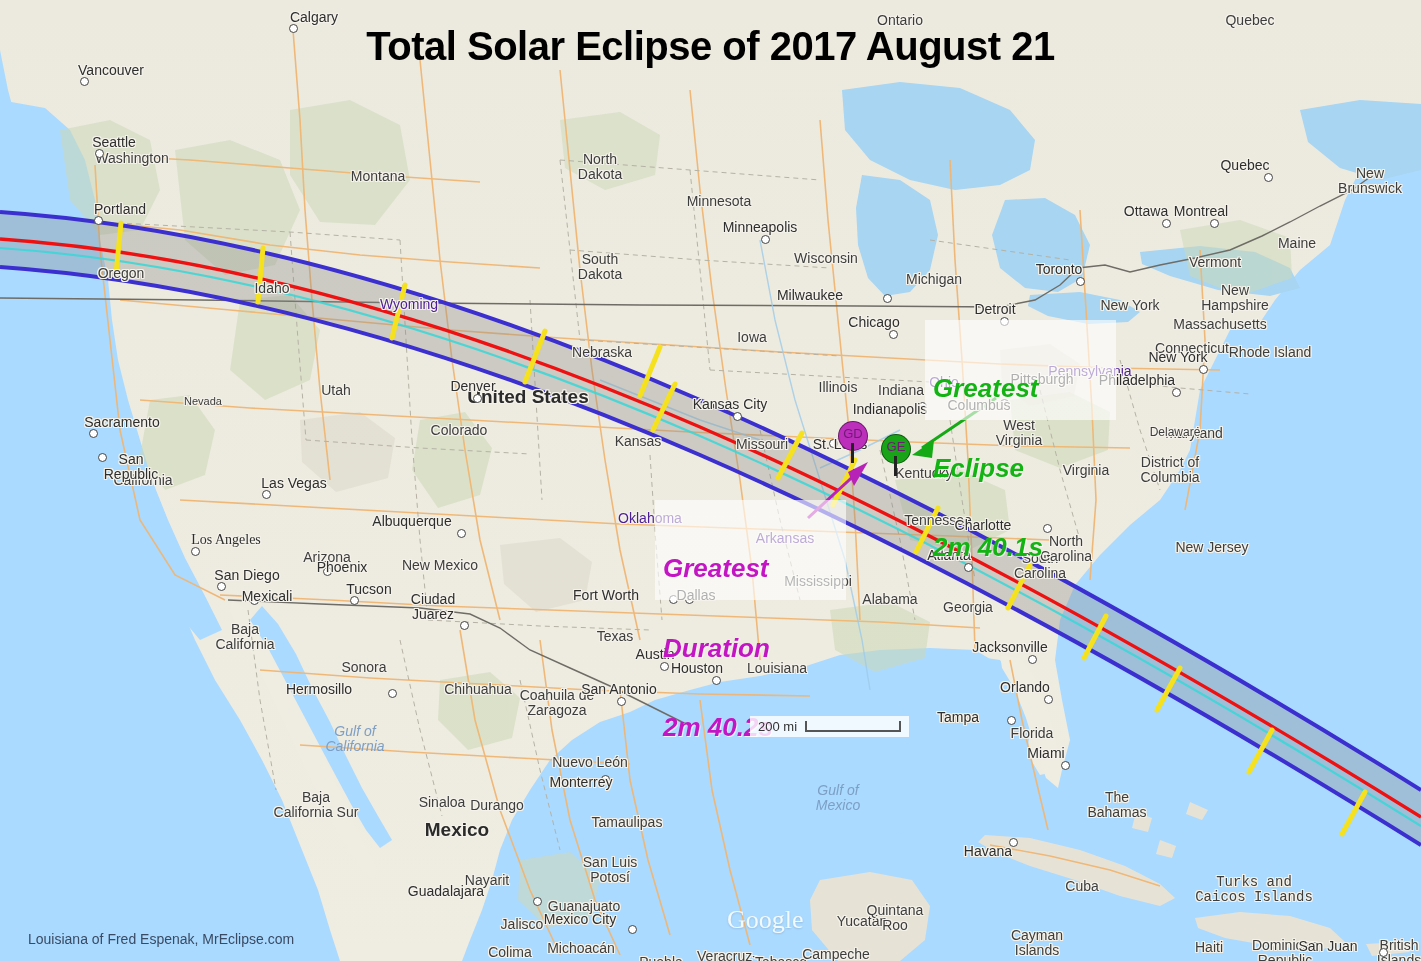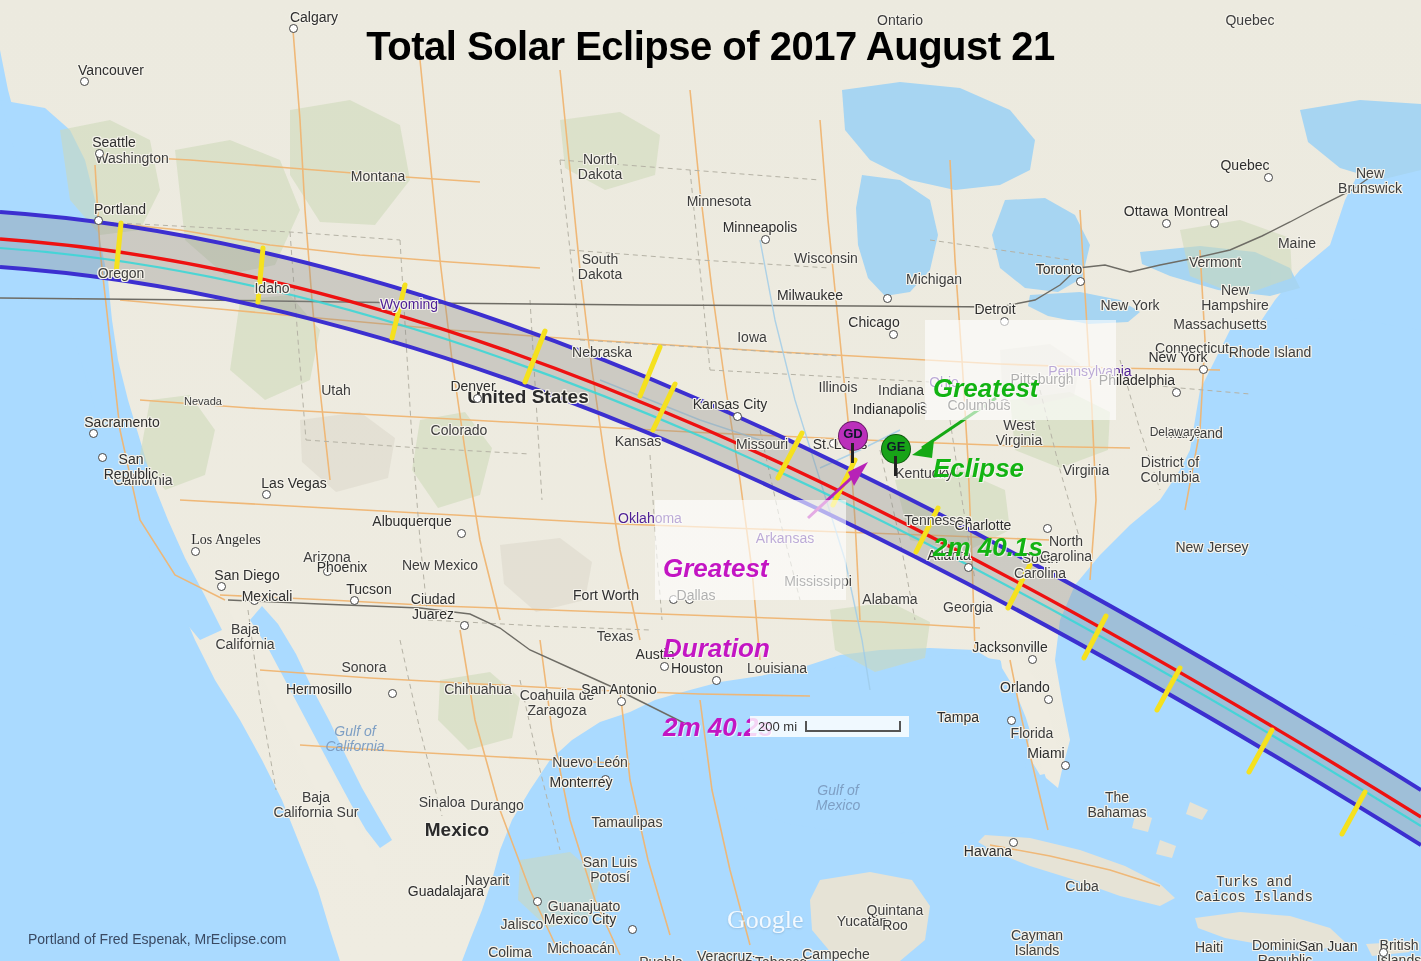--- a/index.html
+++ b/index.html
@@ -45,21 +45,21 @@
   }
   #anno-ge{color:#12b312;text-shadow:1px 1px 0 rgba(255,255,255,.7);}
   #anno-gd{color:#c315c3;text-shadow:1px 1px 0 rgba(255,255,255,.7);}
 
   
   .pin{position:absolute;width:30px;height:42px;}
   .pin .head{position:absolute;left:0;top:0;width:30px;height:30px;border-radius:50%;
              border:1.5px solid rgba(0,0,0,.45);box-sizing:border-box;}
   .pin .tail{position:absolute;left:13px;top:22px;width:3px;height:20px;background:#222;}
   .pin .txt{position:absolute;left:0;top:5px;width:30px;text-align:center;
-            font-size:13px;font-weight:bold;color:#0f172a;}
+            font-size:13px;font-weight:normal;color:#701a75;}
   #pin-gd .head{background:#bb2fbb;}
   #pin-ge .head{background:#18a318;}
 
   
   #scalebar{position:absolute;left:750px;top:716px;background:rgba(255,255,255,.82);
             padding:3px 8px;display:flex;align-items:center;gap:8px;}
   #scalebar .stext{font-size:13px;color:#333;}
   #scalebar .sbar{position:relative;width:92px;height:9px;
                   border-left:2px solid #555;border-right:2px solid #555;
                   border-bottom:2px solid #555;}
@@ -528,15 +528,15 @@
 
   <div id="title">Total Solar Eclipse of 2017 August 21</div>
 
   <div id="scalebar">
     <div class="stext">200 mi</div>
     <div class="sbar"></div>
   </div>
 
   <div id="gwm">Google</div>
 
-  <div id="credit">Portland of Fred Espenak, MrEclipse.com</div>
+  <div id="credit">Louisiana of Fred Espenak, MrEclipse.com</div>
 
 </div>
 
 </body></html>

